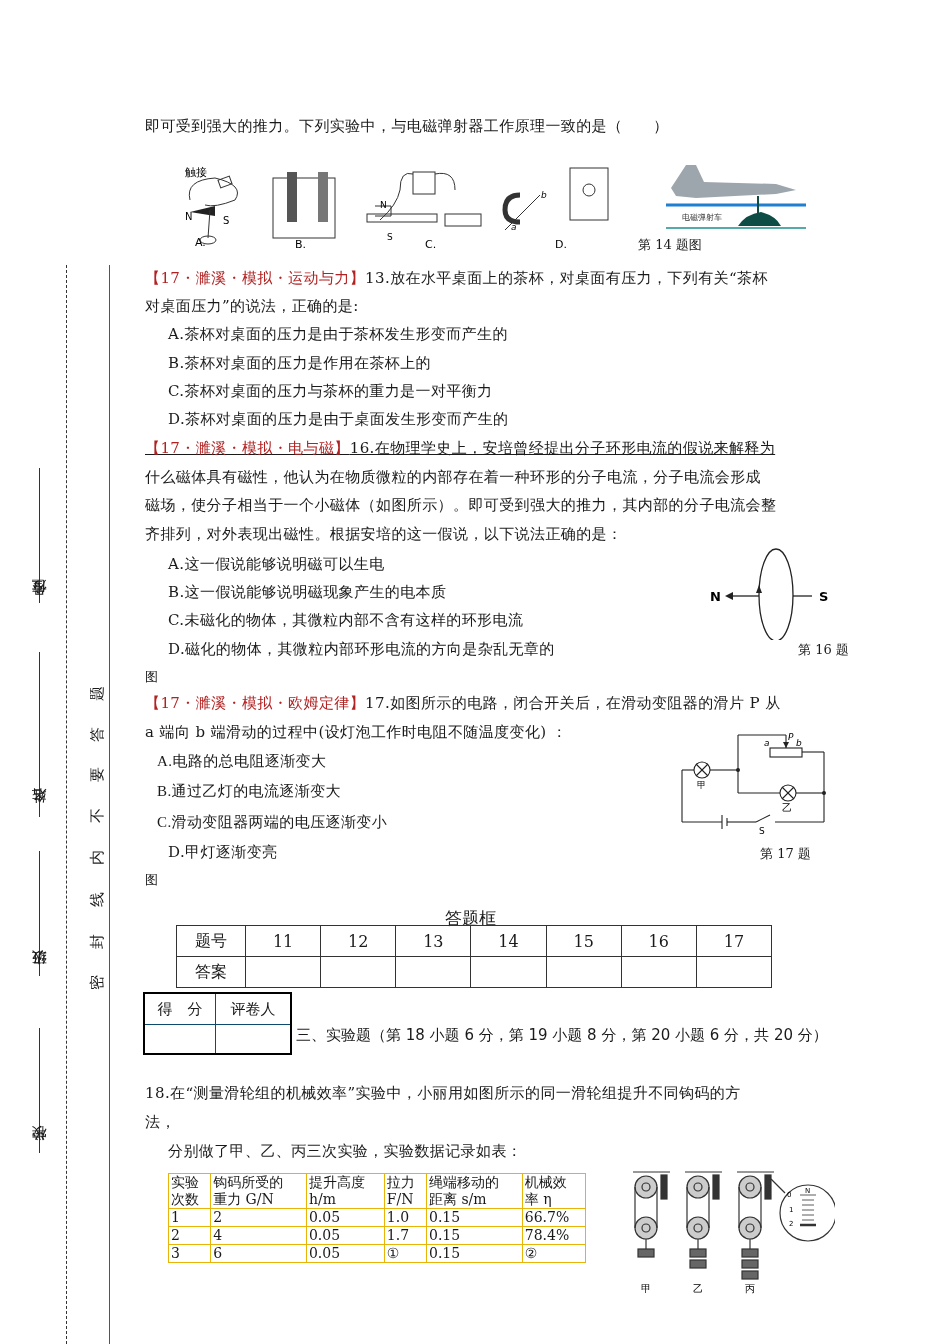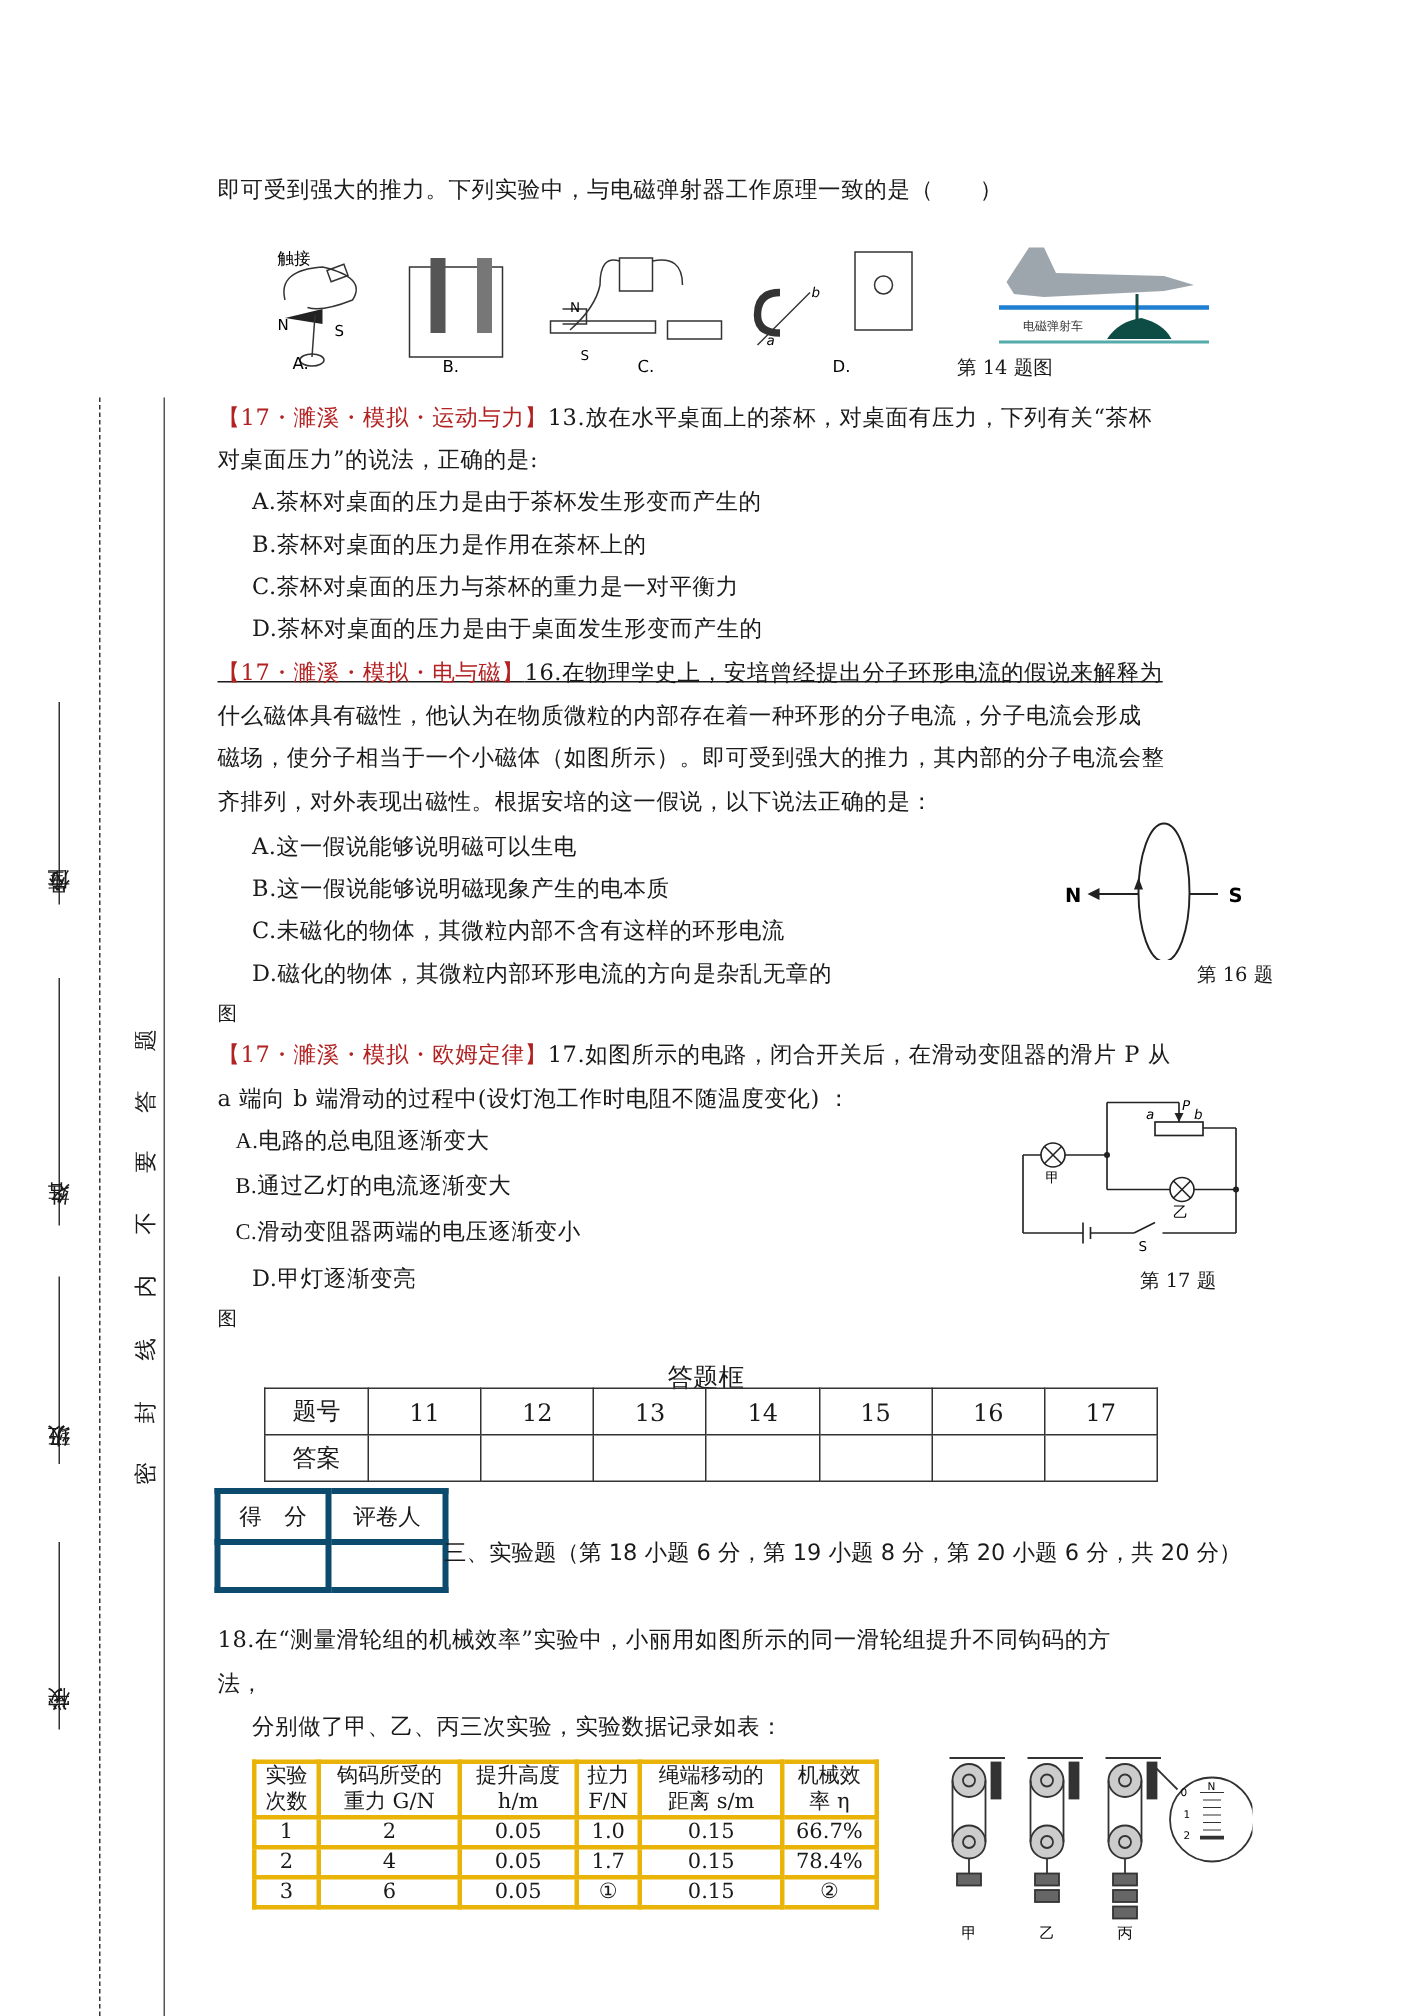--- a/index.html
+++ b/index.html
@@ -11,22 +11,22 @@
   .opt { position:absolute; left:168px; font-size:15px; line-height:20px; white-space:nowrap; letter-spacing:0.4px; }
   .cap { position:absolute; font-size:13px; white-space:nowrap; }
   
   .dash { position:absolute; left:66px; top:265px; height:1079px; border-left:1.5px dashed #333; }
   .solid { position:absolute; left:109px; top:265px; height:1079px; border-left:1.5px solid #555; }
   .vlabel { position:absolute; writing-mode:vertical-rl; transform:rotate(180deg); font-size:15px; font-family:"DejaVu Sans","Liberation Sans",sans-serif; }
   .vline { position:absolute; left:39px; border-left:1.2px solid #333; }
   .seal { position:absolute; left:90px; font-size:15px; font-family:"DejaVu Sans",sans-serif; transform:rotate(-90deg); }
   table { border-collapse:collapse; }
   .ans td { border:1px solid #333; text-align:center; font-size:16px; height:28px; }
-  .score td { border:4px solid #0c4a6e; font-family:"DejaVu Sans",sans-serif; font-size:15px; text-align:center; }
-  .data td { border:3px solid #eab308; text-align:center; font-size:14px; line-height:17px; padding:0 2px; }
+  .score td { border:1px solid #0c4a6e; font-family:"DejaVu Sans",sans-serif; font-size:15px; text-align:center; }
+  .data td { border:1px solid #eab308; text-align:left; font-size:14px; line-height:17px; padding:0 2px; }
   svg text { font-family:"DejaVu Sans",sans-serif; }
 </style>
 </head>
 <body>
 
 <div class="dash"></div>
 <div class="solid"></div>
 
 <div class="vline" style="top:468px;height:135px;"></div>
 <div class="vlabel" style="left:30px;top:607px;">座位号</div>

